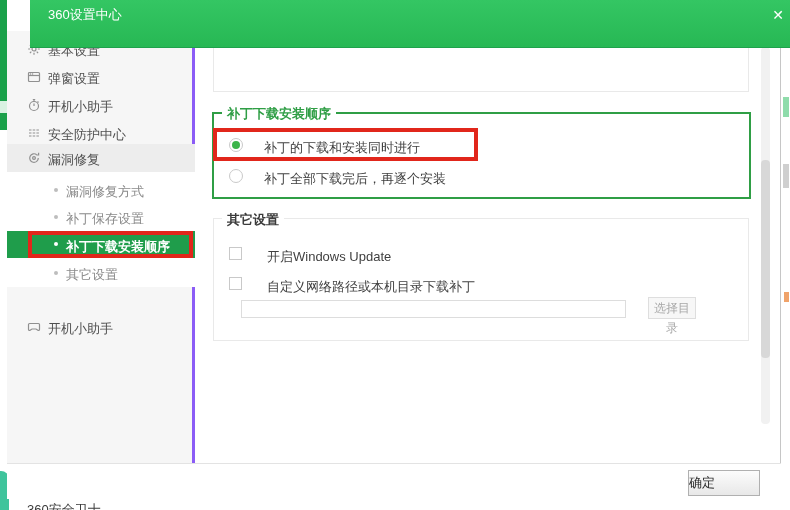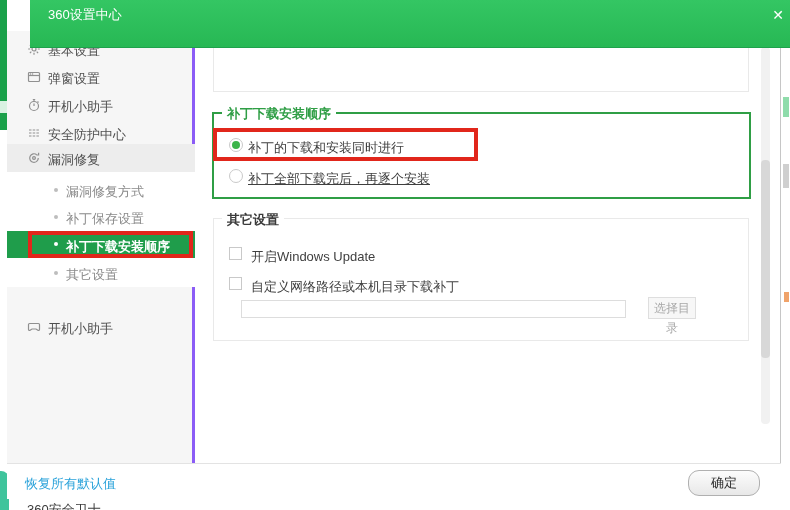--- a/index.html
+++ b/index.html
@@ -50,21 +50,21 @@
   .otherbox { left:213px; top:218px; width:536px; height:123px; }
   .legend { position:absolute; z-index:4; background:#fff; padding:0 5px; font-size:13px; font-weight:bold; }
   .legend-green { left:222px; top:105px; color:#2f9e45; }
   .legend-dark { left:222px; top:211px; color:#3c3c3c; }
 
   .radio { position:absolute; width:14px; height:14px; border:1px solid #c9c9c9; border-radius:50%;
            background:#fff; cursor:pointer; }
   .radio.sel::after { content:""; position:absolute; left:2px; top:2px; width:8px; height:8px;
                       border-radius:50%; background:#3bb44a; }
   .checkbox { position:absolute; width:13px; height:13px; border:1px solid #c9c9c9; background:#fff; cursor:pointer; }
-  .opt-label { position:absolute; font-size:13px; color:#3f3f3f; white-space:nowrap; }
+  .opt-label { position:absolute; font-size:13px; color:#3f3f3f; white-space:nowrap;margin-left:16px; }
 
   .path-input { position:absolute; left:241px; top:300px; width:385px; height:18px;
                 border:1px solid #ddd; background:#fff; font-size:12px; padding:0 4px; color:#333; }
   .dir-btn { position:absolute; left:648px; top:297px; width:48px; height:22px;
              background:#f7f7f7; border:1px solid #dedede; color:#a8a8a8; font-size:12px;
              text-align:center; line-height:20px; cursor:pointer; }
 
   
   .redrect { position:absolute; border:4px solid #e1261b; z-index:10; pointer-events:none; }
   .redrect1 { left:28px; top:231px; width:165px; height:27px; }
@@ -73,21 +73,21 @@
   
   .sb-track { left:761px; top:47px; width:9px; height:377px; background:#f1f1f1; border-radius:4px; z-index:3; }
   .sb-thumb { left:761px; top:160px; width:9px; height:198px; background:#d8d8d8; border-radius:4px; z-index:4; cursor:pointer; }
 
   
   .footer { left:7px; top:463px; width:774px; height:36px; background:#fff;
             border-top:1px solid #e3e3e3; z-index:5; }
   .restore-link { position:absolute; left:18px; top:11px; font-size:13px; color:#2aa2da; cursor:pointer; }
   .ok-btn { position:absolute; right:21px; top:6px; width:72px; height:26px;
             background:linear-gradient(180deg,#fcfcfc,#e8e8e8); border:1px solid #b0b0b0;
-            border-radius:11px; font-size:13px; color:#2a2a2a; text-align:center; line-height:24px; cursor:pointer; }
+            border-radius:0; font-size:13px; color:#2a2a2a; text-align:left; line-height:24px; cursor:pointer; }
 </style>
 </head>
 <body>
 
 <div class="screen">
 
   <div class="abs bg-left-green"></div>
   <div class="abs bg-left-frag"></div>
   <div class="abs bg-teal-blob"></div>
   <div class="abs bg-right-green"></div>
@@ -195,35 +195,34 @@
   <div class="radio" style="left:222px; top:30px;"></div>
   <span class="opt-label" style="left:243px; top:31px;">保存补丁的安装文件</span>
   <div class="radio sel" style="left:222px; top:58px;"></div>
   <span class="opt-label" style="left:243px; top:59px;">定期自动删除补丁的安装文件</span>
 
   <div class="abs greenbox"></div>
   <span class="legend legend-green">补丁下载安装顺序</span>
   <div class="radio sel" style="left:229px; top:138px;"></div>
   <span class="opt-label" style="left:248px; top:139px;">补丁的下载和安装同时进行</span>
   <div class="radio" style="left:229px; top:169px;"></div>
-  <span class="opt-label" style="left:248px; top:170px;text-decoration:underline;">补丁全部下载完后，再逐个安装</span>
+  <span class="opt-label" style="left:248px; top:170px;">补丁全部下载完后，再逐个安装</span>
 
   <div class="abs box otherbox"></div>
   <span class="legend legend-dark">其它设置</span>
   <div class="checkbox" style="left:229px; top:247px;"></div>
   <span class="opt-label" style="left:251px; top:248px;">开启Windows Update</span>
   <div class="checkbox" style="left:229px; top:277px;"></div>
   <span class="opt-label" style="left:251px; top:278px;">自定义网络路径或本机目录下载补丁</span>
   <input class="path-input" value="" style="">
   <div class="dir-btn">选择目录</div>
 
   <div class="redrect redrect1"></div>
   <div class="redrect redrect2"></div>
 
   <div class="abs sb-track"></div>
   <div class="abs sb-thumb"></div>
 
   <div class="abs footer">
-    <span class="restore-link">恢复所有默认值</span>
     <div class="ok-btn">确定</div>
   </div>
 
 </div>
 
 </body></html>

